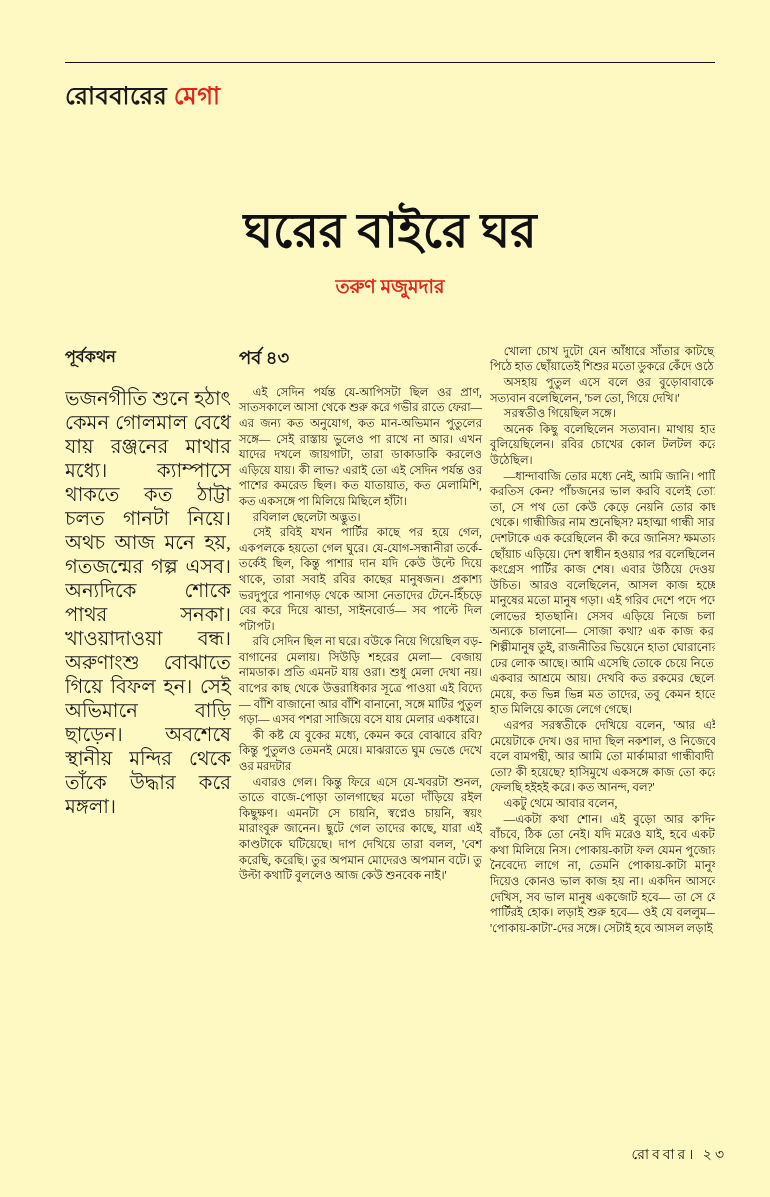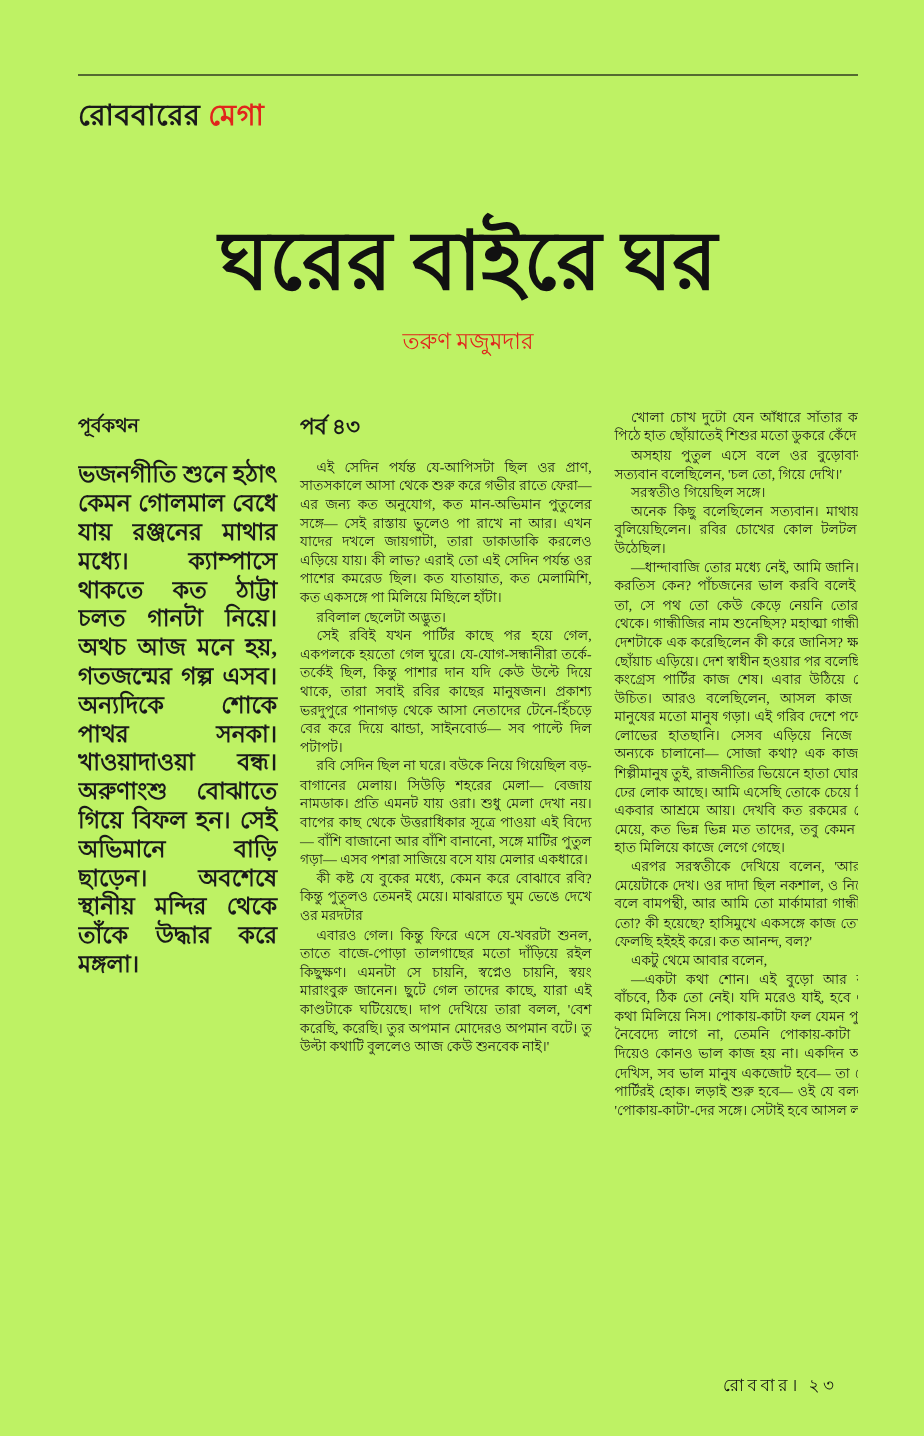--- a/index.html
+++ b/index.html
@@ -1,88 +1,88 @@
 <!DOCTYPE html>
 <html><head>
 <meta charset="utf-8">
 <style>
   html,body{margin:0;padding:0;background:#e8e8e8;}
   .page{
     position:relative;
     width:770px;height:1197px;
     margin:0 auto;
-    background:#bef264;
+    background:#fef9c3;
     font-family:"Liberation Serif","DejaVu Serif",serif;
     color:#1a1a1a;
     overflow:hidden;
   }
   .content{position:absolute;left:65px;right:55px;top:0;}
   .top-rule{
     margin-top:62px;
     border-top:1.5px solid #111;
     width:100%;
   }
   .masthead{
     margin-top:14px;
     font-size:24px;
     font-weight:bold;
     letter-spacing:0.5px;
   }
   .masthead .red{color:#e0261c;}
   .headline{
-    margin:64px 0 0 0;
+    margin:88px 0 0 0;
     text-align:center;
-    font-size:68px;
+    font-size:48px;
     line-height:1.1;
     font-weight:bold;
     color:#111;
   }
   .author{
     margin-top:14px;
     text-align:center;
     font-size:19px;
-    font-weight:normal;
+    font-weight:bold;
     color:#e0261c;
   }
   .columns{
     display:flex;
-    gap:19px;
+    gap:8px;
     margin-top:40px;
     height:812px;
     overflow:hidden;
   }
   .col-precis{width:166px;flex:0 0 166px;}
   .col-body1{width:243px;flex:0 0 243px;}
   .col-body2{width:228px;flex:0 0 228px;}
   .precis-heading{
     font-size:16px;
     font-weight:bold;
     margin-bottom:16px;
   }
   .precis-text{
     font-size:19.5px;
     line-height:24px;
-    font-weight:bold;
+    font-weight:normal;
     text-align:justify;
   }
   .part-label{
     font-size:18px;
     font-weight:bold;
     margin-bottom:10px;
   }
   .bodytext p{
     margin:0;
     font-size:11.5px;
     line-height:15.6px;
     text-align:justify;
     text-indent:1.2em;
   }
   .page-footer{
     position:absolute;
-    right:72px;
+    right:43px;
     bottom:30px;
     font-size:14px;
     letter-spacing:3px;
     color:#111;
   }
 </style>
 </head>
 <body>
 
 <div class="page">

